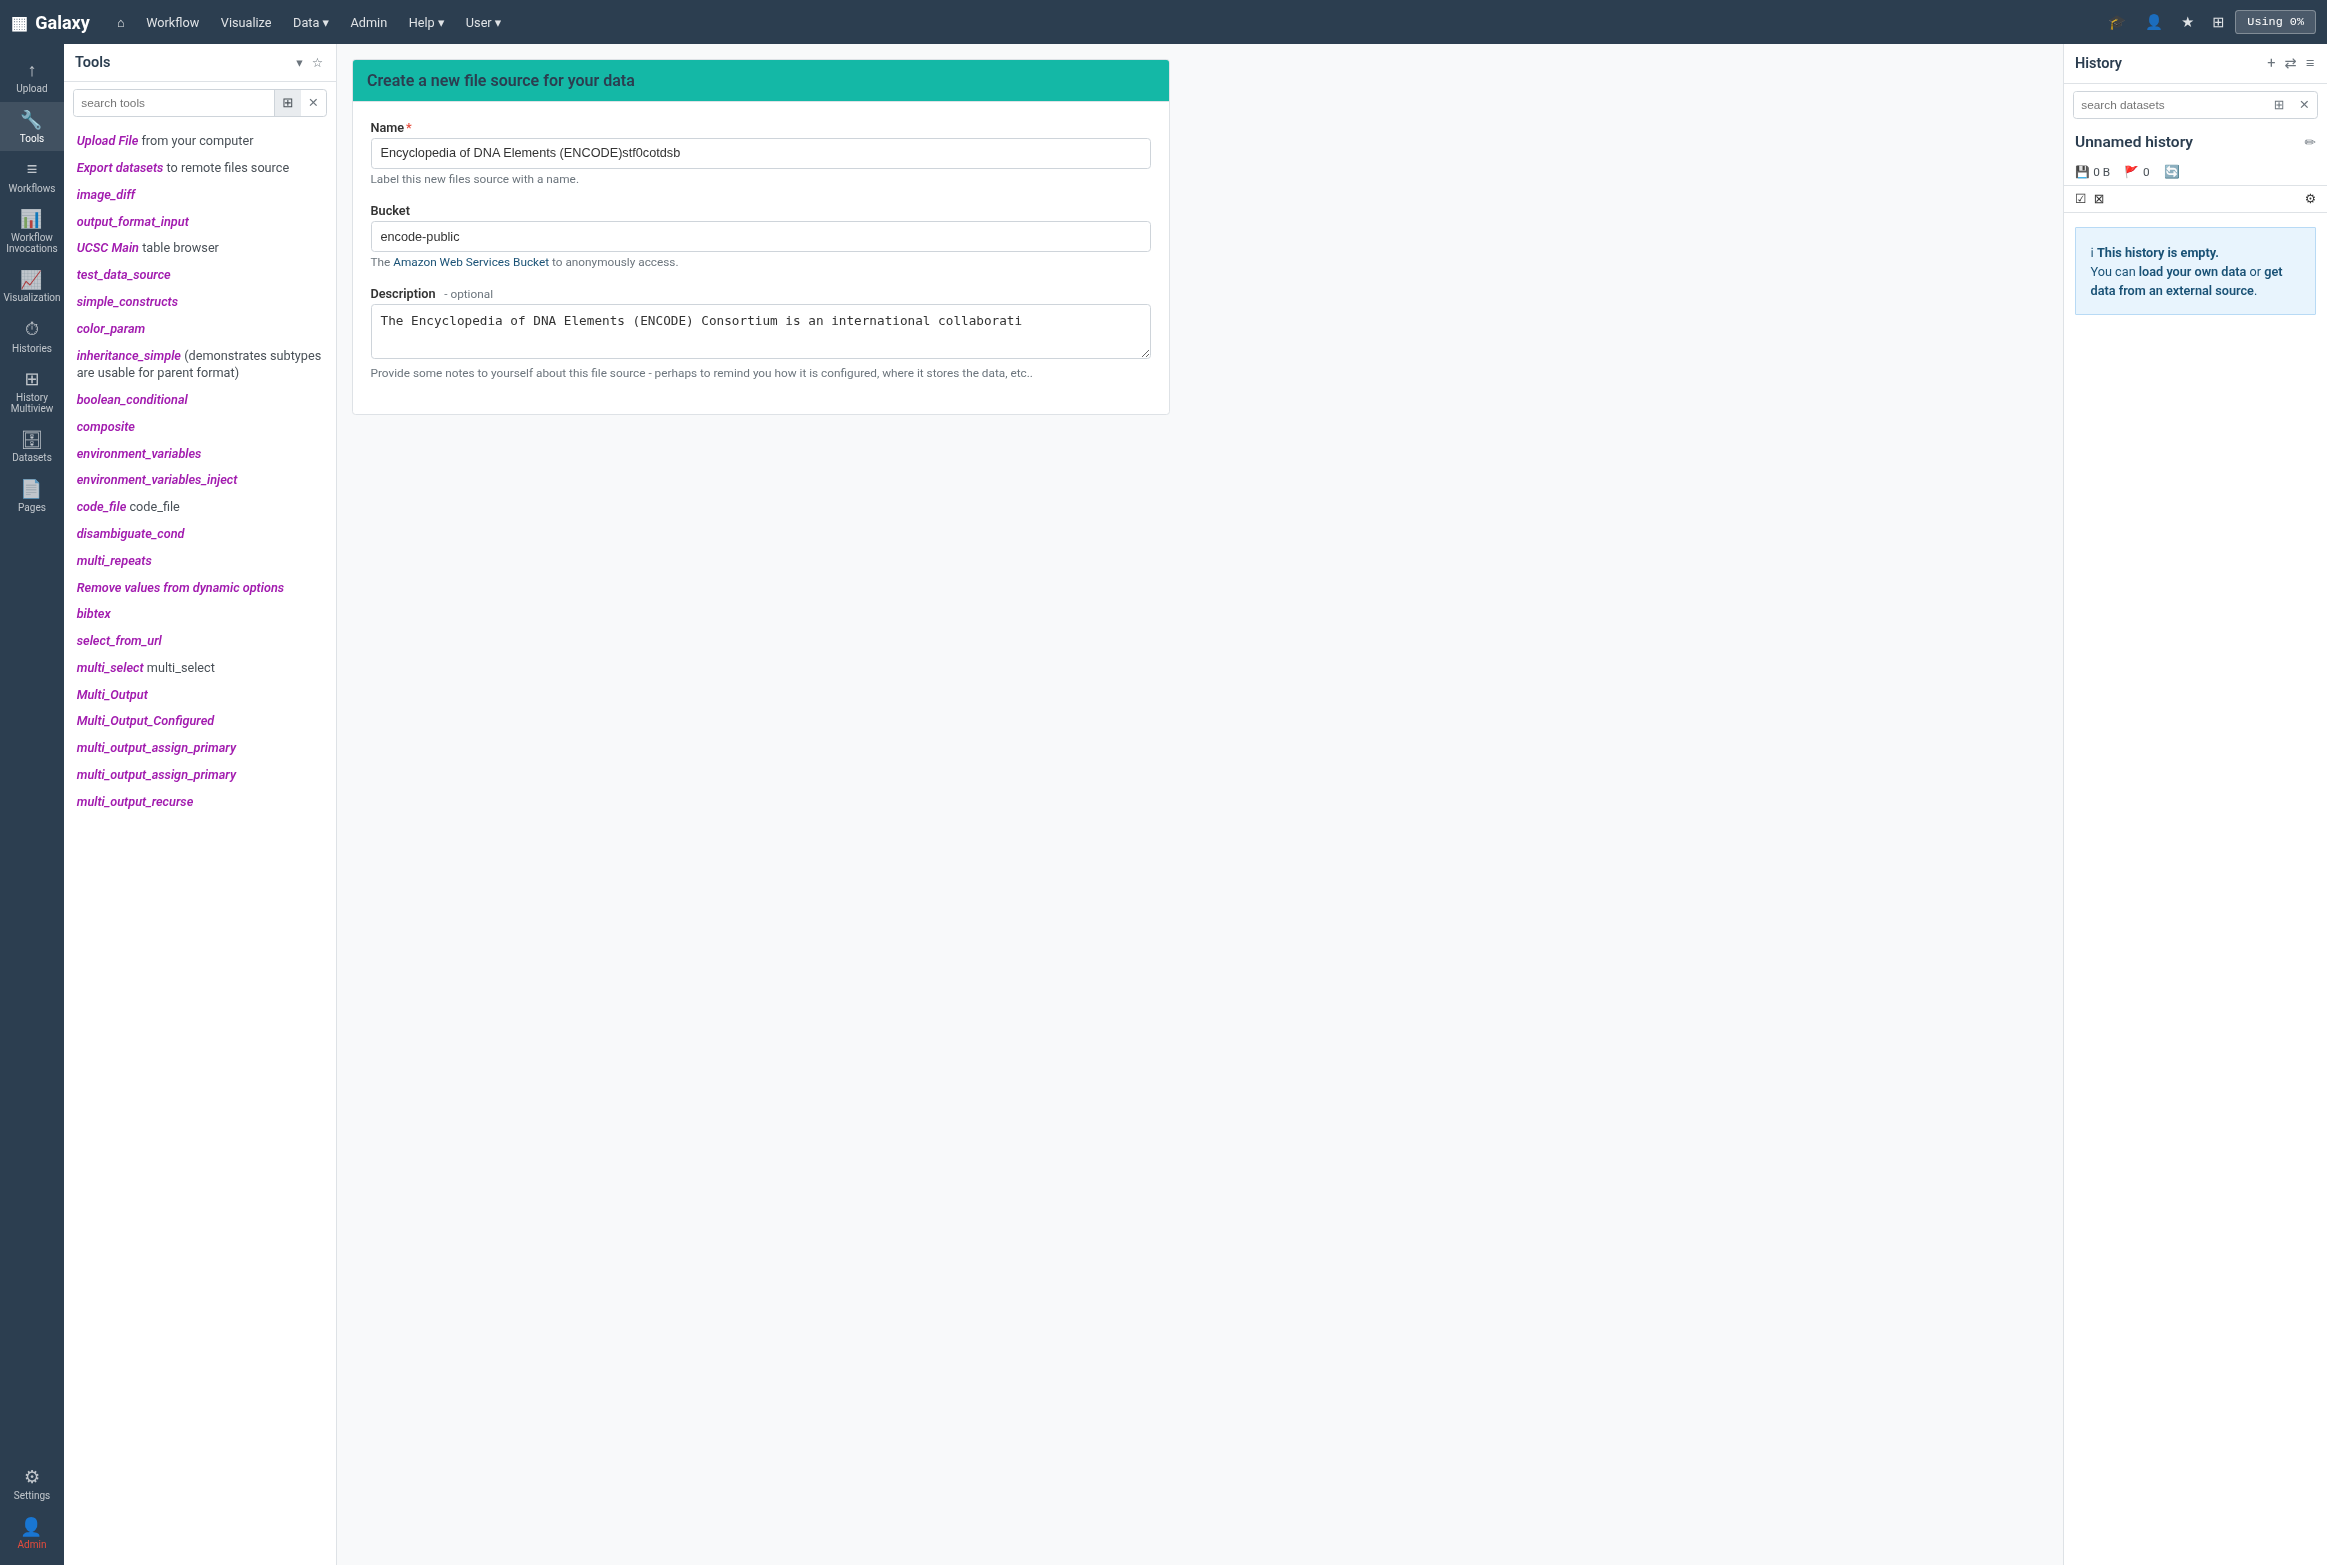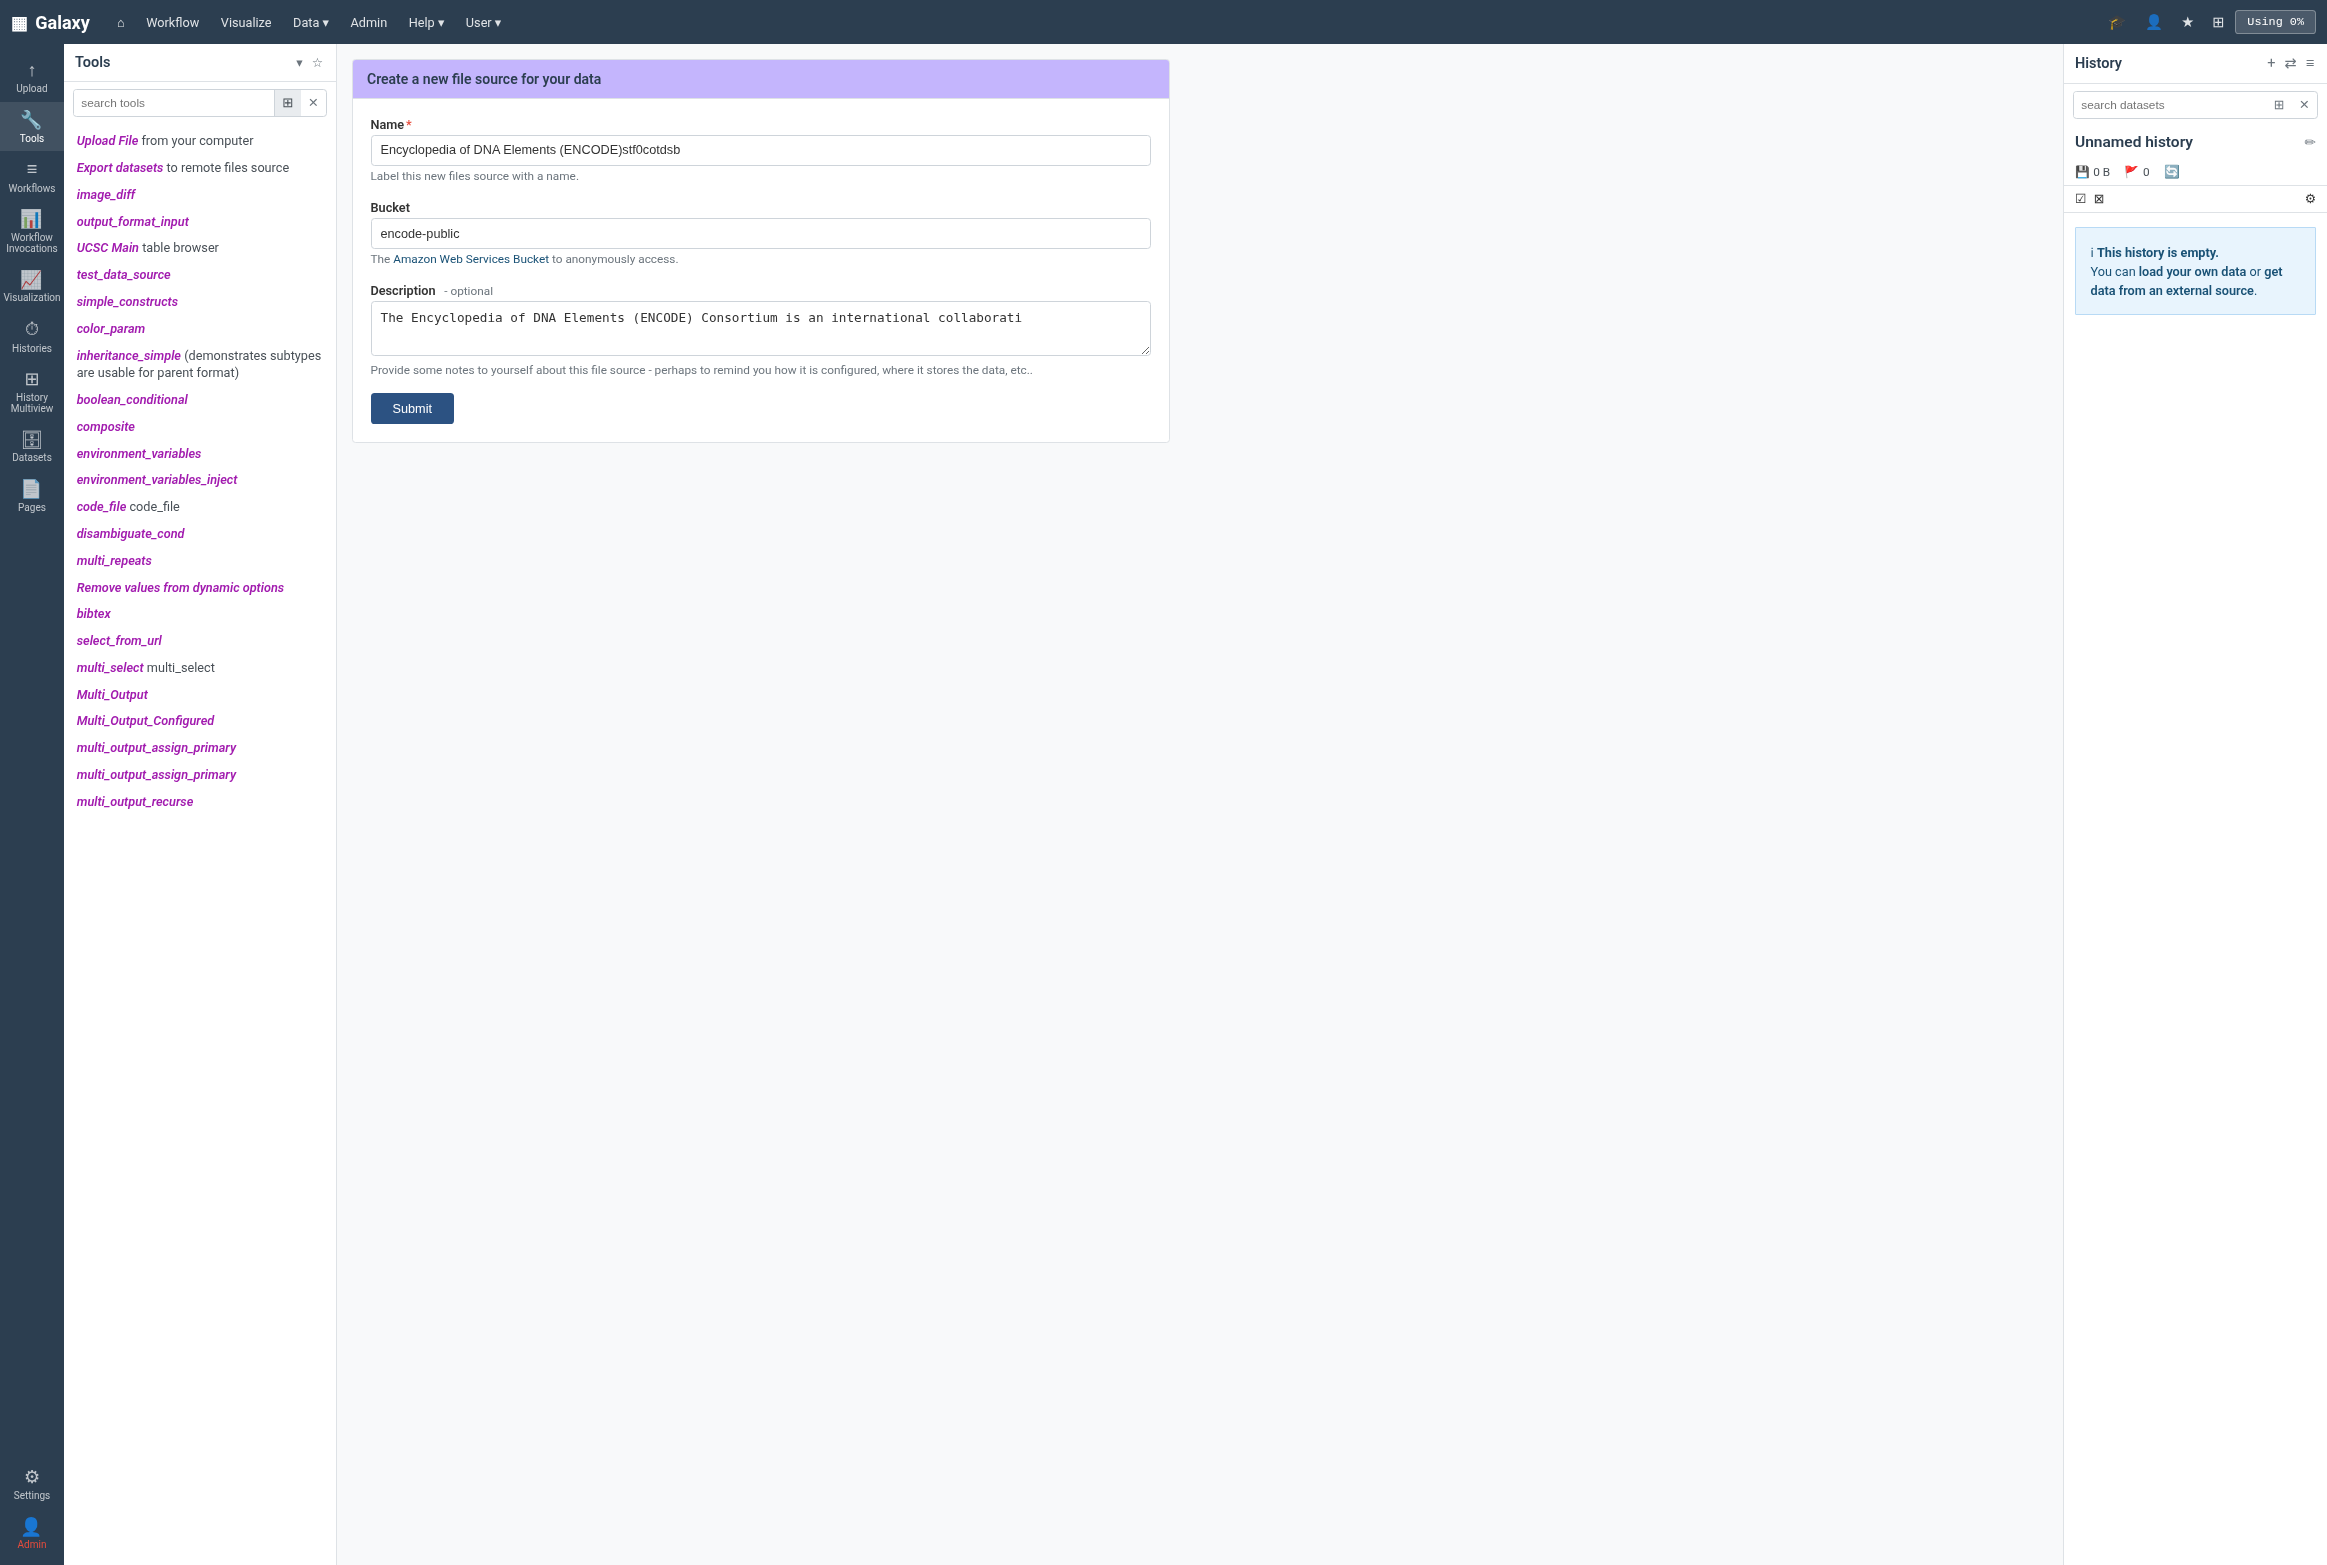--- a/index.html
+++ b/index.html
@@ -182,23 +182,23 @@
 
     
     .form-panel {
       background: white;
       border: 0.9px solid #dee2e6;
       border-radius: 3.6px;
       overflow: hidden;
       max-width: 818px;
     }
     .form-panel-header {
-      background: #c4b5fd;
+      background: #14b8a6;
       padding: 11px 14.5px;
-      font-size: 14px;
+      font-size: 16px;
       font-weight: 600;
       color: #2c3e50;
       border-bottom: 0.9px solid #dee2e6;
     }
     .form-body { padding: 18px; }
     .form-group { margin-bottom: 16.4px; }
     .form-label {
       display: block;
       font-weight: 600;
       margin-bottom: 3.6px;
@@ -535,23 +535,20 @@
 
         <div class="form-group">
           <label class="form-label">
             <span>Description</span>
             <span class="optional">- optional</span>
           </label>
           <textarea class="form-textarea" style="">The Encyclopedia of DNA Elements (ENCODE) Consortium is an international collaborati</textarea>
           <div class="form-hint">Provide some notes to yourself about this file source - perhaps to remind you how it is configured, where it stores the data, etc..</div>
         </div>
 
-        <div>
-          <button class="submit-btn">Submit</button>
-        </div>
       </div>
     </div>
   </main>
 
   <div class="history-panel">
     <div class="history-header">
       <span class="history-title">History</span>
       <div class="history-header-icons">
         <span class="history-header-icon">+</span>
         <span class="history-header-icon">⇄</span>

